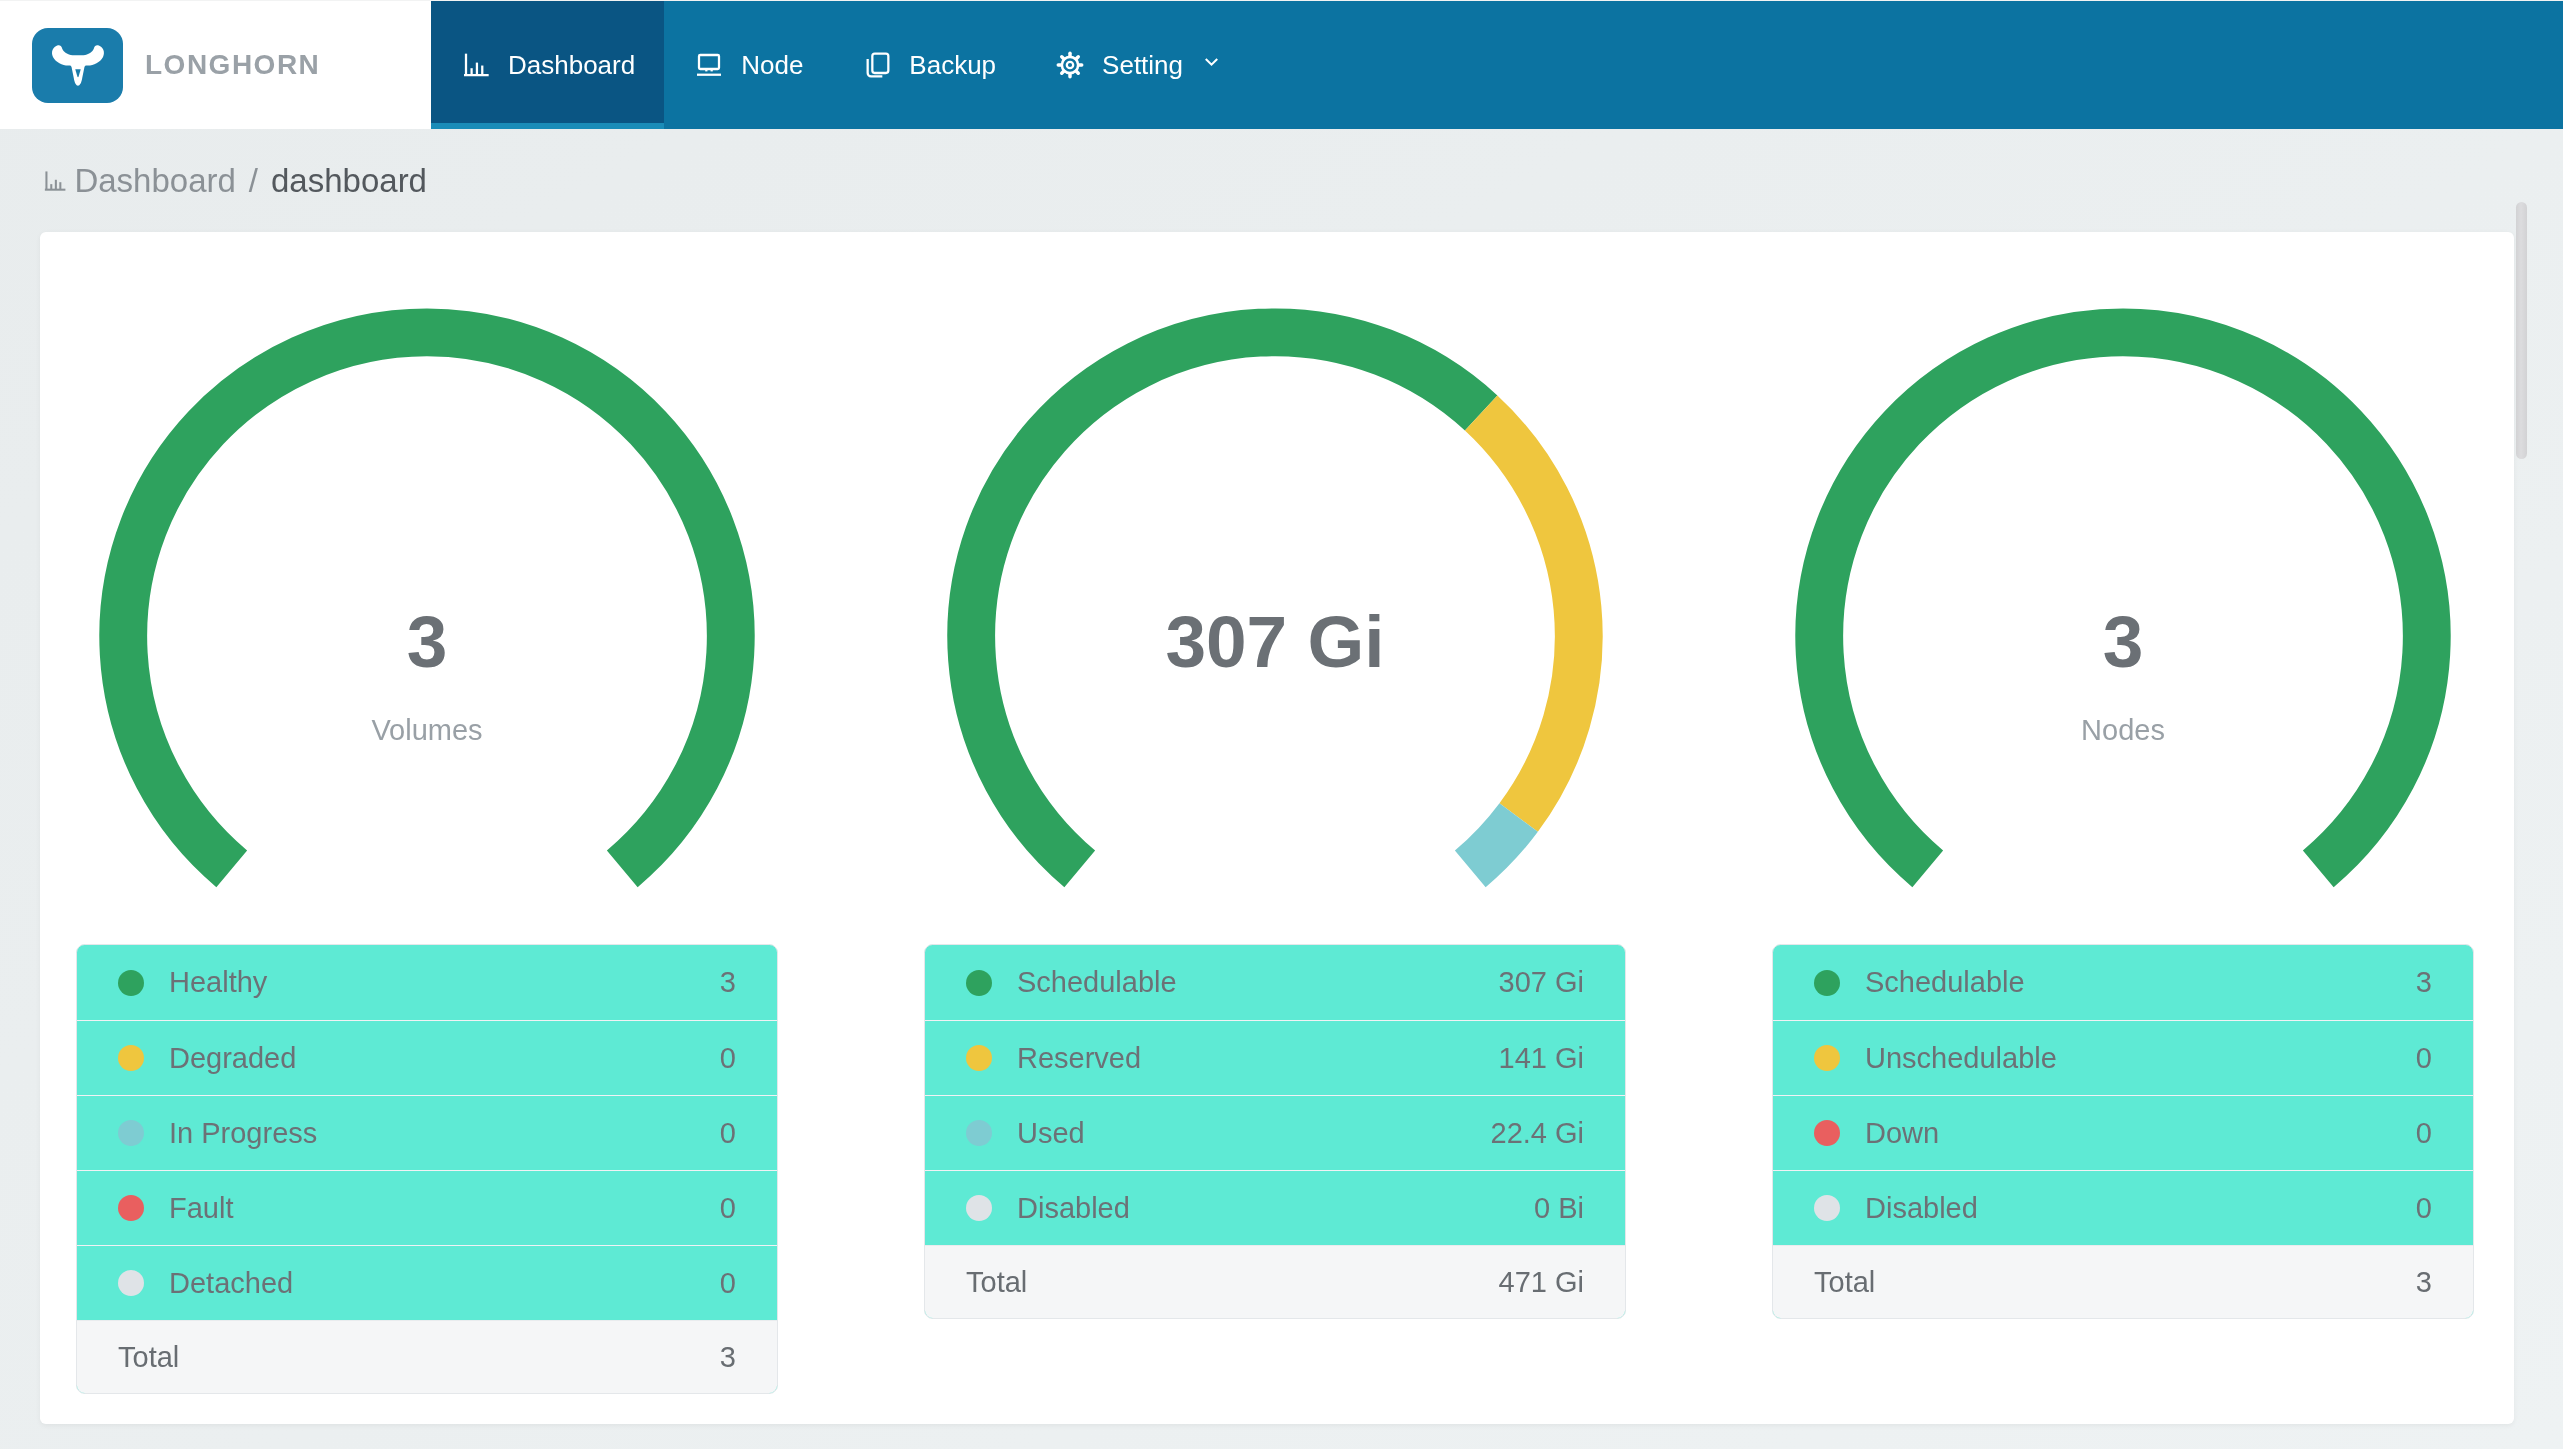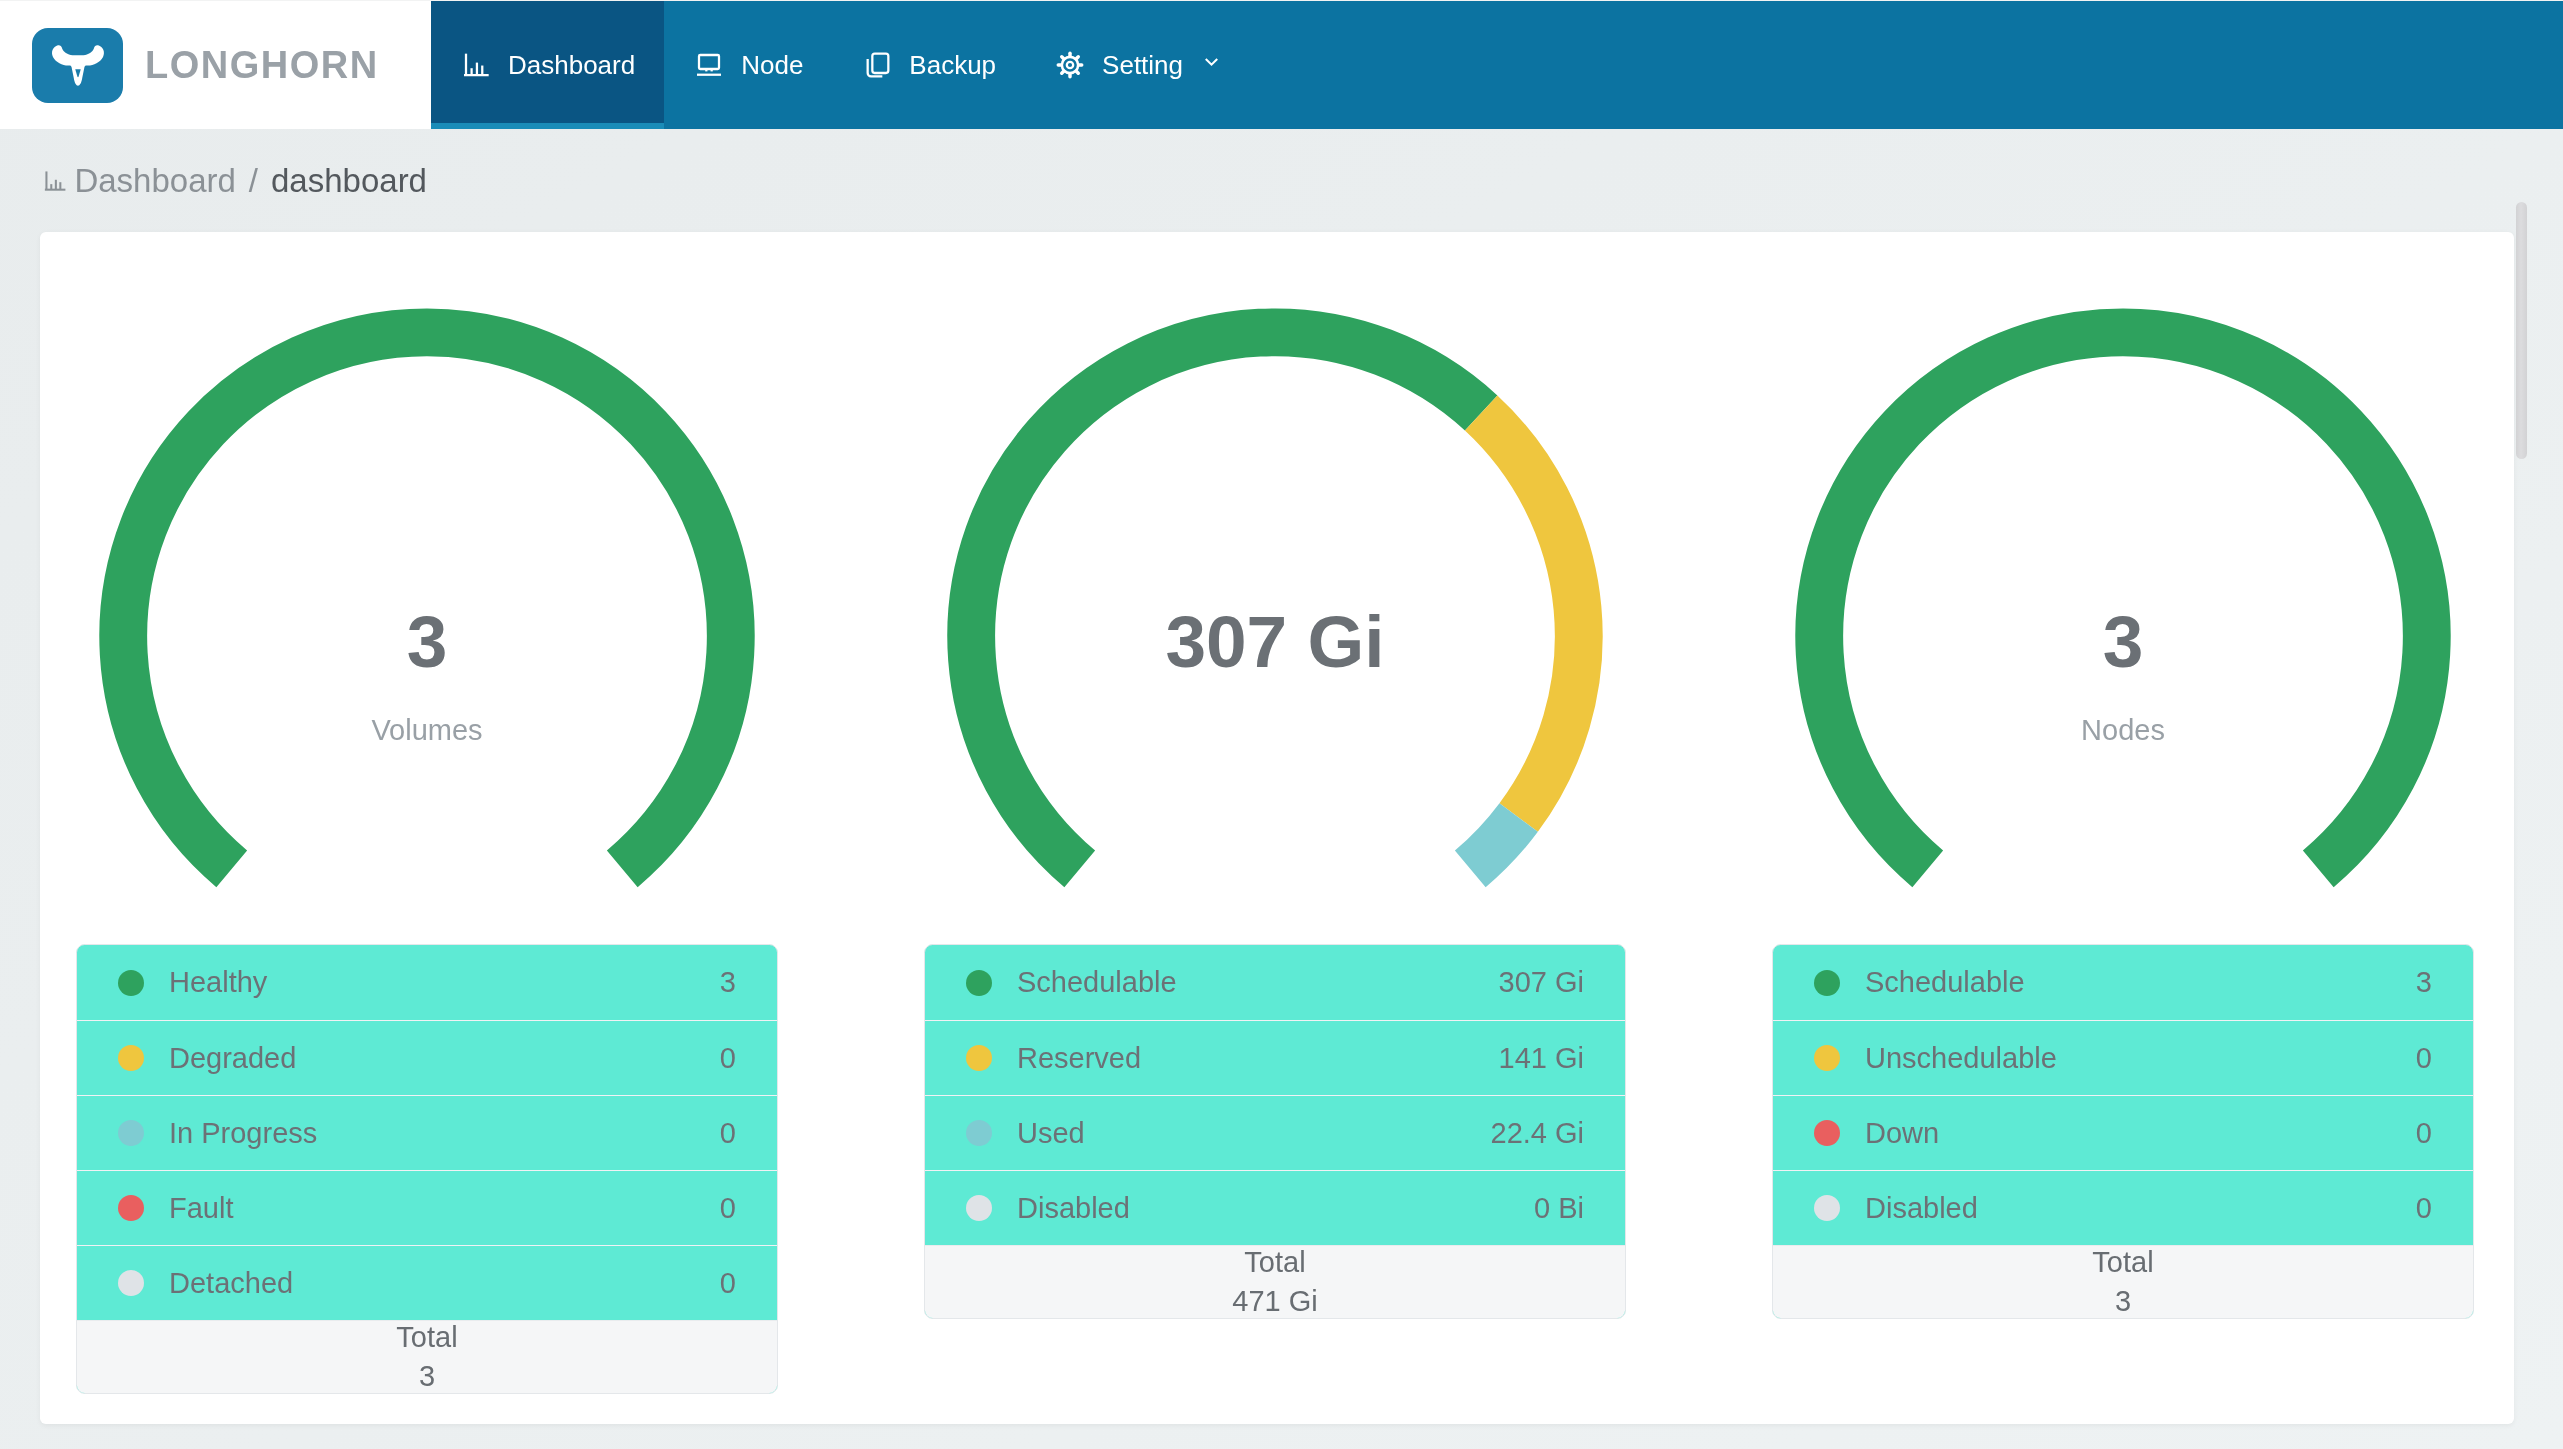--- a/index.html
+++ b/index.html
@@ -8,21 +8,21 @@
        background:linear-gradient(150deg,#e8eced 0%,#ebeff0 55%,#eef2f3 100%);}
 
   
   .header{position:absolute;top:0;left:0;width:2563px;height:129px;display:flex;
           background:#0c73a1;border-top:1.5px solid #f2f3f3;box-sizing:border-box;}
   .logo-block{width:431px;height:100%;background:#ffffff;display:flex;align-items:center;
               padding-left:32px;box-sizing:border-box;cursor:pointer;}
   .logo-square{width:91px;height:75px;background:#1a7cab;border-radius:16px;
                display:flex;align-items:center;justify-content:center;flex:0 0 auto;}
   .logo-square svg{width:70px;height:61px;}
-  .brand{margin-left:22px;font-size:38px;font-weight:700;letter-spacing:1.5px;color:#9aa1a7;}
+  .brand{margin-left:22px;font-size:28px;font-weight:700;letter-spacing:1.5px;color:#9aa1a7;}
   .nav{flex:1;display:flex;align-items:stretch;}
   .nav-item{position:relative;display:flex;align-items:center;gap:16px;padding:0 29px;
             color:#ffffff;font-size:26px;cursor:pointer;}
   .nav-item .nav-icon{width:32px;height:32px;display:flex;align-items:center;justify-content:center;}
   .nav-item .nav-icon svg{width:32px;height:32px;}
   .nav-item.active{background:#0a5583;}
   .active-strip{display:none;position:absolute;left:0;right:0;bottom:0;height:6.5px;background:#1a8cb8;}
   .nav-item.active .active-strip{display:block;}
   .chevron svg{width:25px;height:25px;}
 
@@ -48,21 +48,21 @@
 
   
   .legend-card{width:702px;margin-top:36px;background:#5eead4;border:1.5px solid #e4e7ea;
                border-radius:8.7px;box-sizing:border-box;overflow:hidden;}
   .legend-row{height:75px;display:flex;align-items:center;padding:0 41px;box-sizing:border-box;}
   .legend-row + .legend-row{border-top:1.5px solid #f0f2f4;}
   .dot{width:26px;height:26px;border-radius:50%;margin-right:25px;flex:0 0 auto;}
   .legend-label{flex:1;font-size:29px;color:#6c7176;}
   .legend-value{font-size:29px;color:#6c7176;}
   .legend-total{height:73px;display:flex;align-items:center;padding:0 41px;box-sizing:border-box;
-                background:#f5f6f7;border-top:1.5px solid #e9ecee;flex-direction:column;}
+                background:#f5f6f7;border-top:1.5px solid #e9ecee;}
   .legend-total .legend-label{color:#686d72;}
   .legend-total .legend-value{color:#686d72;}
 
   
   .scrollbar-thumb{position:absolute;right:36px;top:202px;width:11px;height:257px;border-radius:5.8px;
                    background:linear-gradient(90deg,#d2d2d4,#dcdcde 45%,#d2d2d4);}
 </style>
 </head>
 <body>
 

